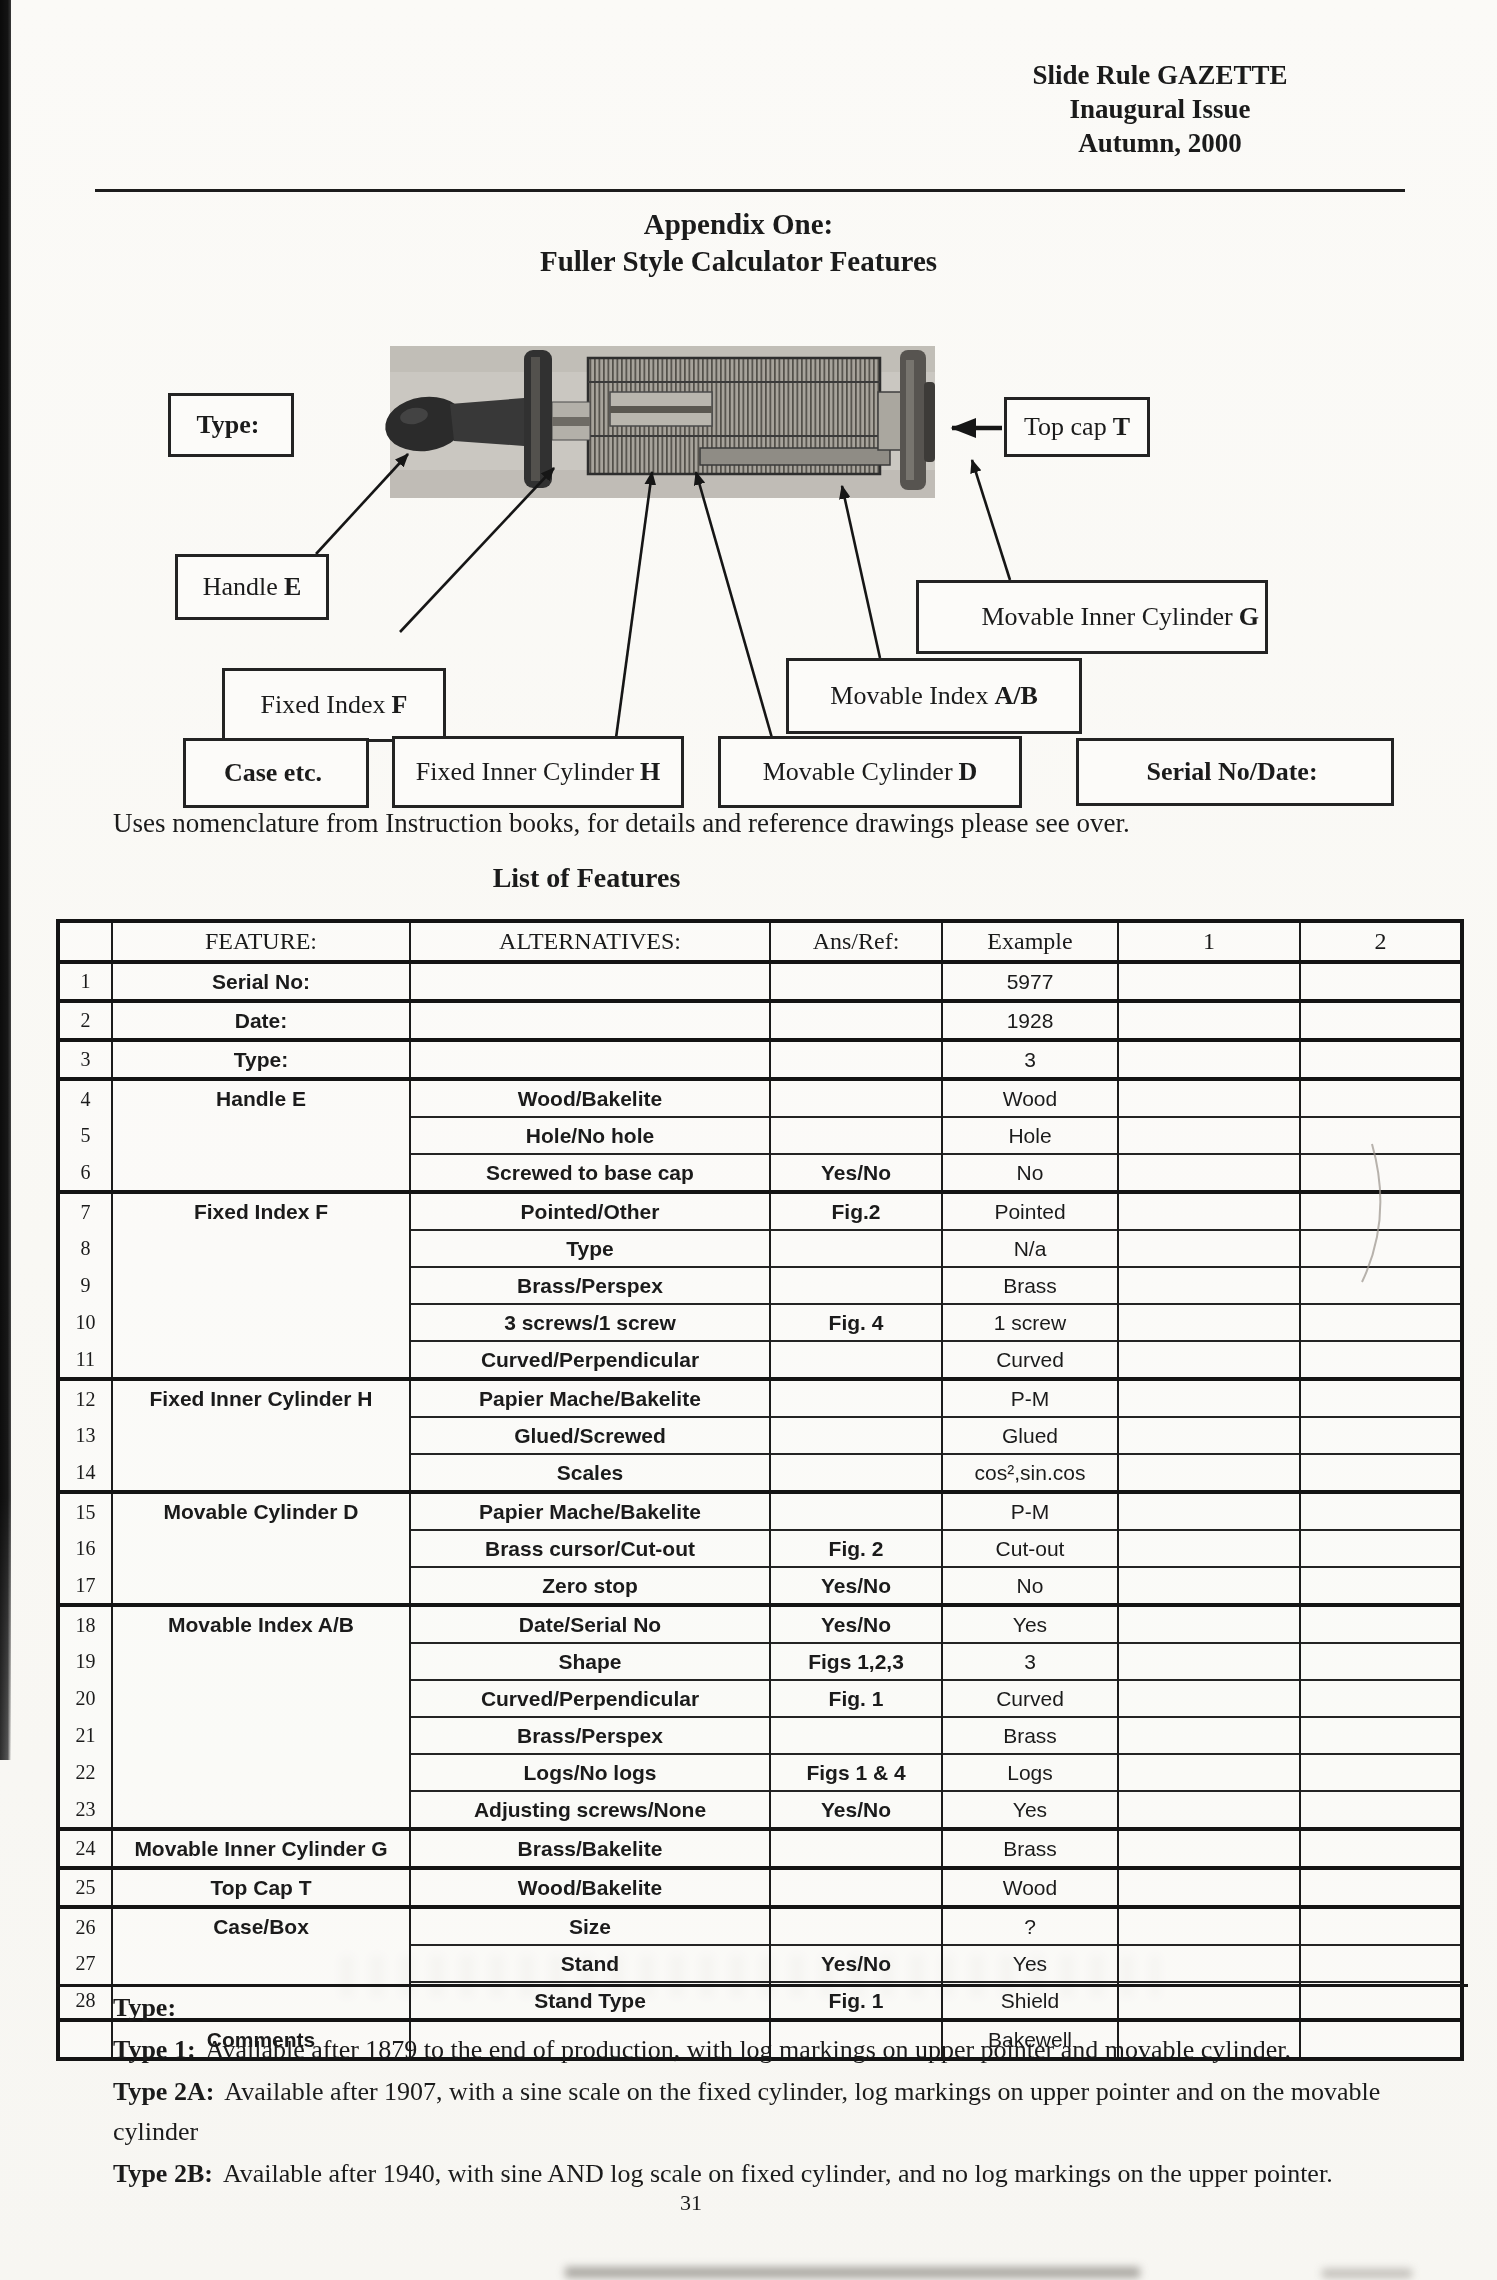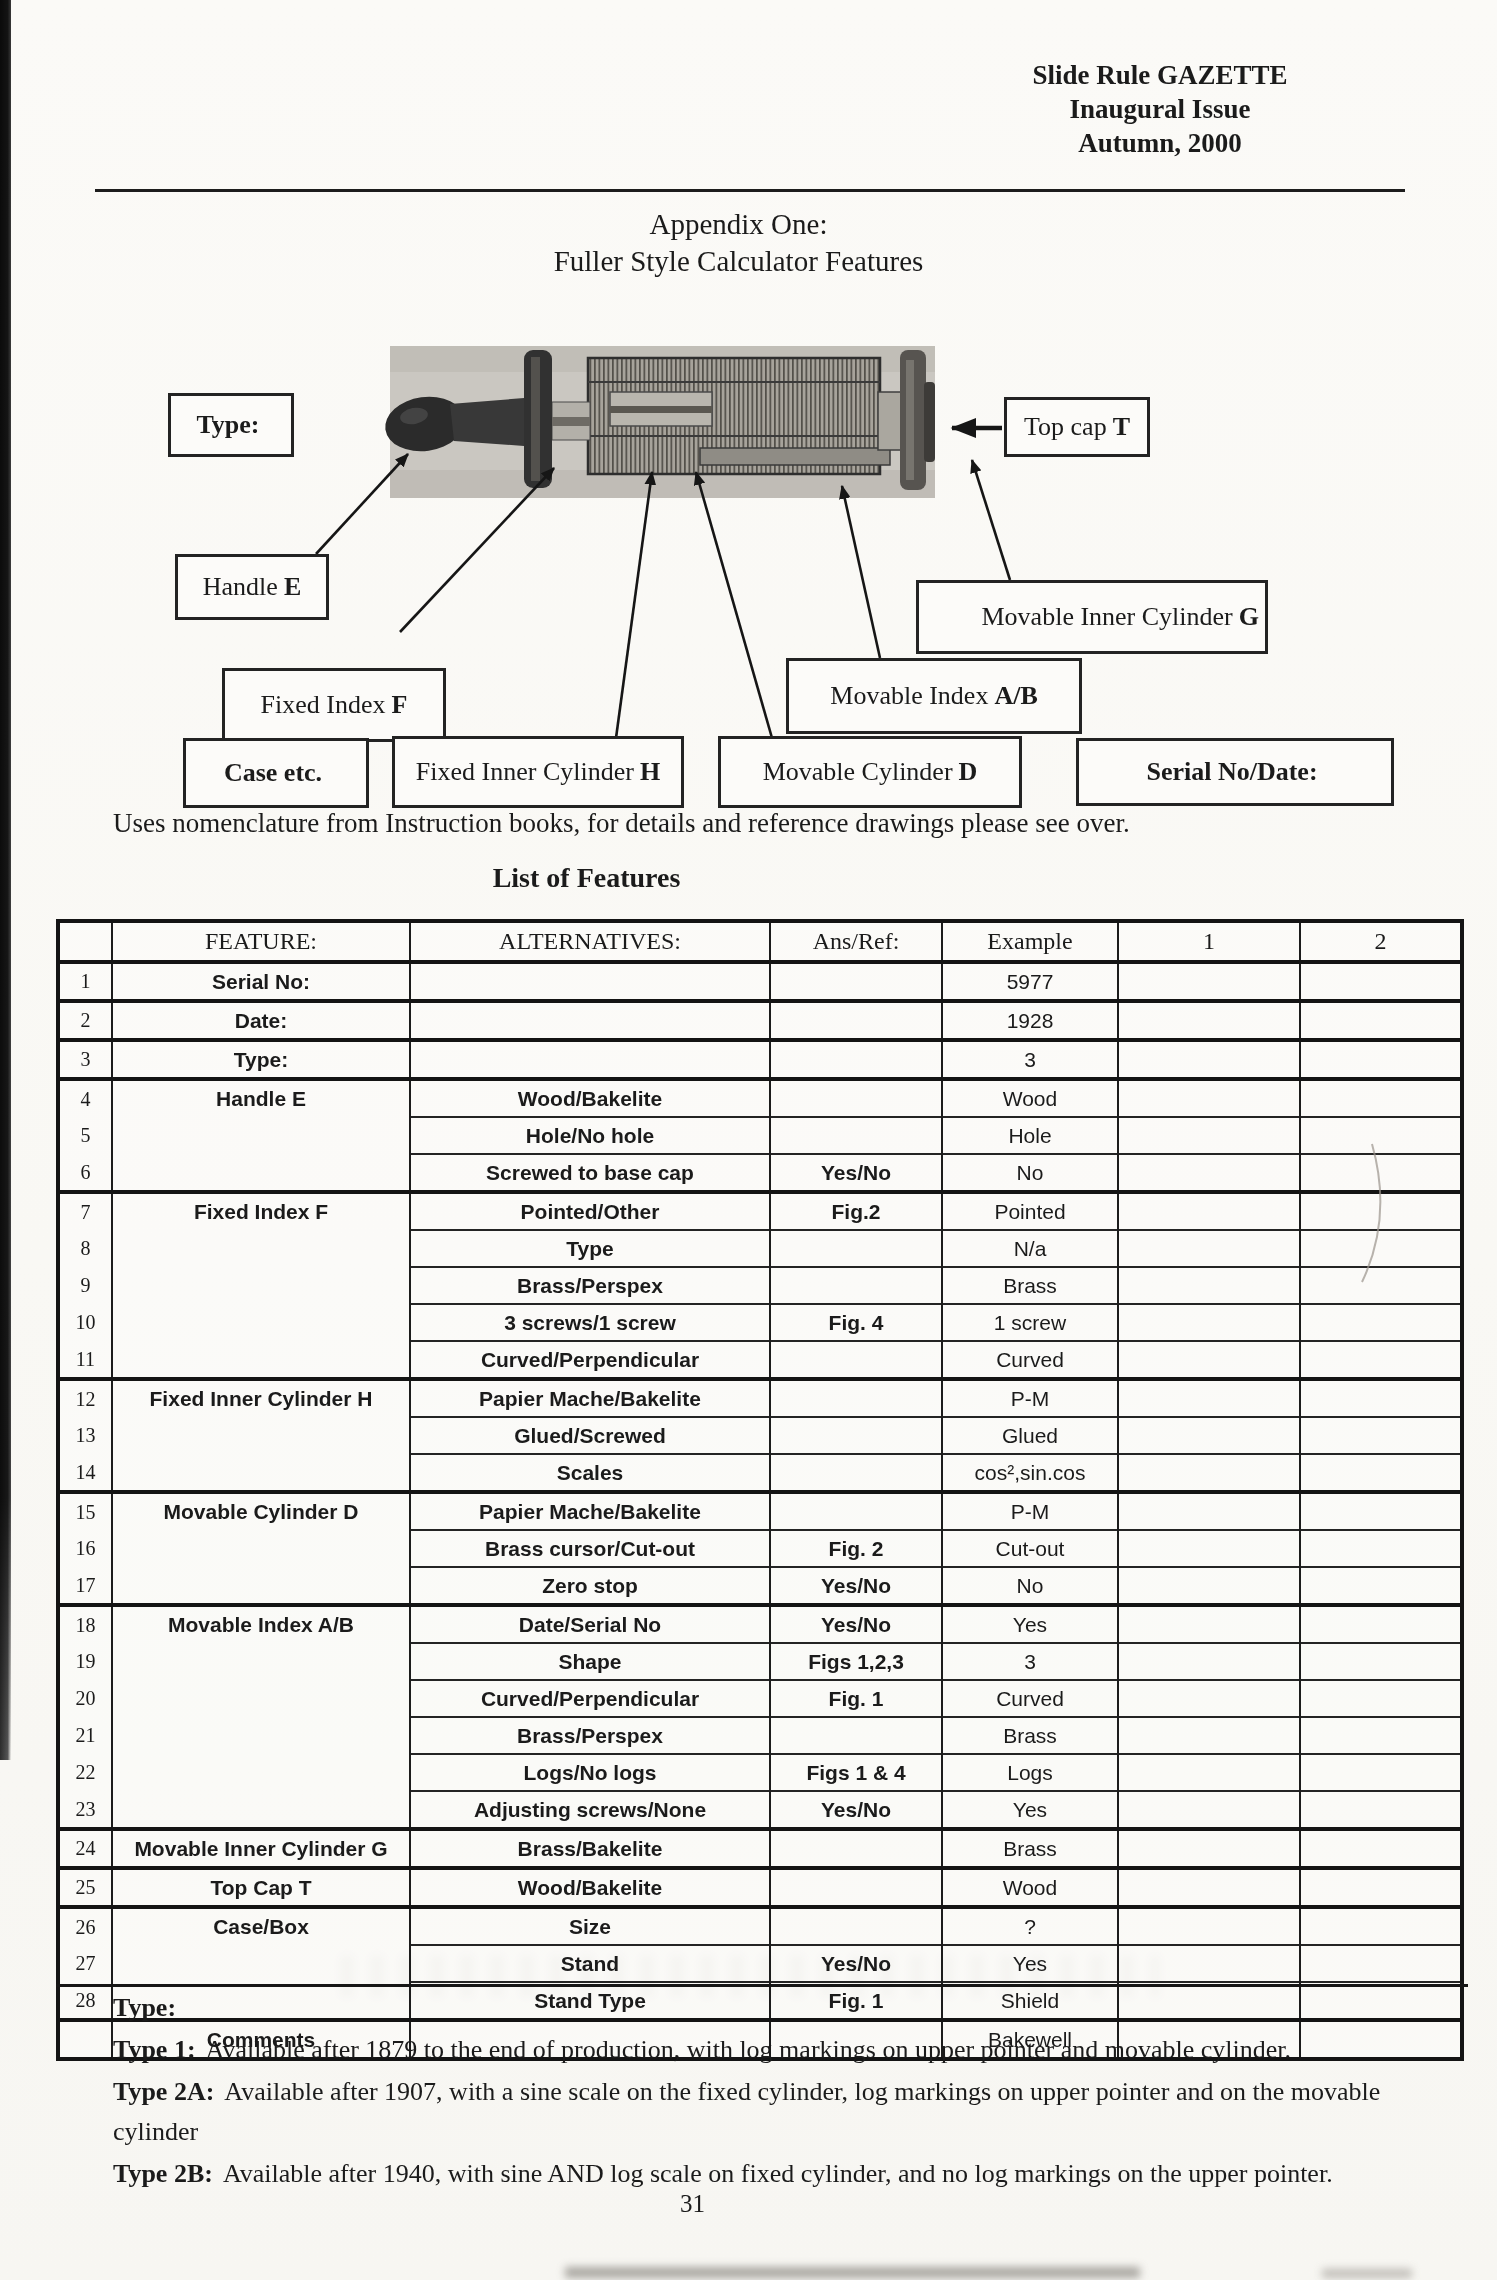--- a/index.html
+++ b/index.html
@@ -22,21 +22,21 @@
     background: repeating-linear-gradient(90deg, rgba(90,85,75,.25) 0 14px, rgba(0,0,0,0) 14px 30px);
     filter: blur(4px); opacity:.18; }
 
   
   .jheader { position:absolute; left:1000px; top:58px; width:320px; text-align:center;
     font-weight:bold; font-size:27px; line-height:34px; }
   .hrule { position:absolute; left:95px; top:189px; width:1310px; height:3px; background:#1d1d1d; }
 
   
   .title { position:absolute; left:0; top:206px; width:1497px; text-align:center;
-    font-weight:normal; font-size:29px; line-height:37px; }
+    font-weight:bold; font-size:29px; line-height:37px; }
   .title .t-inner { display:inline-block; width:760px; margin-left:-20px; }
 
   
   .diagram { position:absolute; left:0; top:340px; width:1497px; height:480px; }
   .dlayer { position:absolute; left:0; top:0; }
   .dbox { position:absolute; border:3px solid #232323; background:#fcfbf9;
     display:flex; align-items:center; justify-content:center;
     font-size:26px; text-align:center; padding:0 6px; box-sizing:border-box; }
   .dbox b { font-weight:bold; margin-left:6px; }
   .dbox.allbold { font-weight:bold; }
@@ -66,21 +66,21 @@
   .table-underline { position:absolute; left:56px; top:1984px; width:1412px; height:3px; background:#161616; }
 
   .pen-mark { position:absolute; left:1332px; top:1138px; }
 
   
   .fnotes { position:absolute; left:113px; top:1988px; width:1290px; font-size:26px; line-height:40px; }
   .fnotes .fn-head { font-weight:bold; margin:0 0 2px 0; }
   .fnotes p { margin:0 0 2px 0; }
   .fnotes b { font-weight:bold; margin-right:10px; }
 
-  .pagenum { position:absolute; left:680px; top:2190px; font-size:25px; }
+  .pagenum { position:absolute; left:680px; top:2190px; font-size:22px; }
 </style>
 </head>
 <body>
 
 <div class="page">
 
   <div class="scan-left"></div>
   <div class="scan-bottom"></div>
   <div class="scan-bottom2"></div>
   <div class="ghost-bleed"></div>

